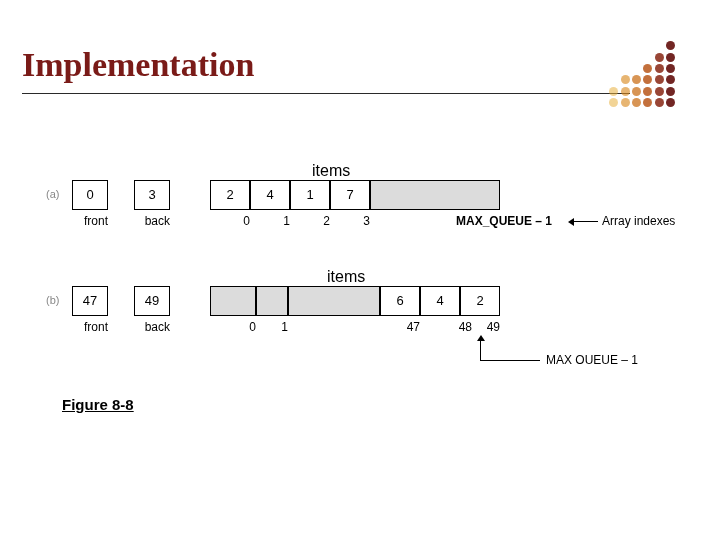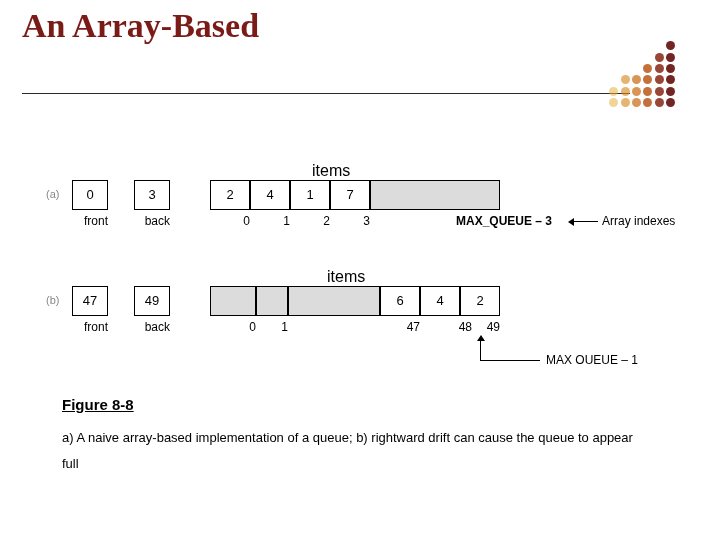--- a/index.html
+++ b/index.html
@@ -128,21 +128,22 @@
   .fig-caption {
     font-size: 13px;
     line-height: 2.0;
     color: #000;
   }
 </style>
 </head>
 <body>
 
 <div class="title">
-  <span>An Array-Based</span><br>
+  <br>
+  <span>Implementation</span>
 </div>
 <div class="title-underline"></div>
 
 <div class="dots" id="dots">
     <div class="row">
       <div class="dot" style="visibility: hidden;"></div>
       <div class="dot" style="visibility: hidden;"></div>
       <div class="dot" style="visibility: hidden;"></div>
       <div class="dot" style="visibility: hidden;"></div>
       <div class="dot" style="visibility: hidden;"></div>
@@ -207,21 +208,21 @@
     <div class="box" style="left:198px; top:14px; width:40px;">4</div>
     <div class="box" style="left:238px; top:14px; width:40px;">1</div>
     <div class="box" style="left:278px; top:14px; width:40px;">7</div>
     <div class="box shade" style="left:318px; top:14px; width:130px;"></div>
 
     <div class="under" style="left:158px; width:40px;">0</div>
     <div class="under" style="left:198px; width:40px;">1</div>
     <div class="under" style="left:238px; width:40px;">2</div>
     <div class="under" style="left:278px; width:40px;">3</div>
 
-    <span class="max-label" style="left:404px; top:48px; font-weight:bold;">MAX_QUEUE – 3</span>
+    <span class="max-label" style="left:404px; top:48px; font-weight:bold;">MAX_QUEUE – 1</span>
     <div class="arrow-h" style="left:518px; top:55px; width:28px;"></div>
     <span class="max-label" style="left:550px; top:48px;">Array indexes</span>
   </div>
 
   <div class="diagram-row">
     <span class="rowlabel">(b)</span>
 
     <div class="box" style="left:20px; top:14px; width:36px;">47</div>
     <div class="under" style="left:20px; width:36px;">front</div>
 
@@ -245,14 +246,13 @@
 
     <div class="arrow-v" style="left:428px; top:65px; height:24px;"></div>
     <div style="position:absolute; left:428px; top:88px; width:60px; height:1px; background:#000;"></div>
     <span class="max-label" style="left:494px; top:81px;">MAX OUEUE – 1</span>
   </div>
 
 </div>
 
 <div class="caption-block">
   <span class="fig-num">Figure 8-8</span>
-  <div class="fig-caption">a) A naive array-based implementation of a queue; b) rightward drift can cause the queue to appear full</div>
 </div>
 
 </body></html>

